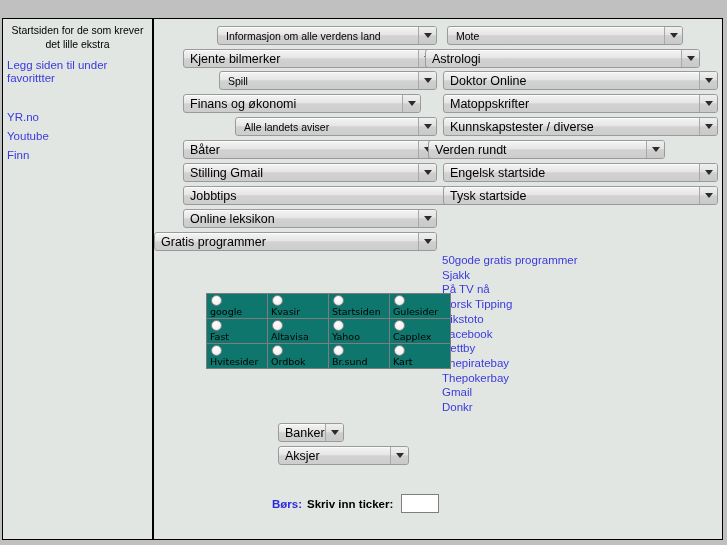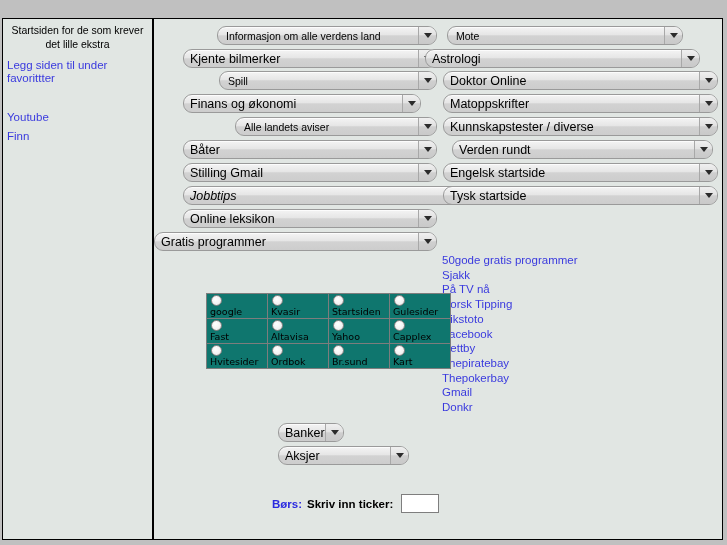--- a/index.html
+++ b/index.html
@@ -67,21 +67,21 @@
   }
 
   
   .sel {
     position: absolute;
     height: 19px;
     box-sizing: border-box;
     display: flex;
     align-items: stretch;
     border: 1px solid #9a9a9a;
-    border-radius: 9px;
+    border-radius: 3px;
     background: linear-gradient(to bottom, #f4f4f4 0%, #e6e6e6 45%, #d2d2d2 52%, #cdcdcd 100%);
     box-shadow: 0 1px 0 rgba(255,255,255,0.75) inset;
     cursor: pointer;
     overflow: hidden;
   }
   .sel .lbl {
     flex: 1 1 auto;
     padding: 0 6px;
     display: flex;
     align-items: center;
@@ -185,20 +185,21 @@
 </style>
 </head>
 <body>
 
 <div id="frame">
 
   <div id="sidebar">
     <div id="sidebar-title">Startsiden for de som krever det lille ekstra</div>
     <a class="side-link" id="fav-link">Legg siden til under favorittter</a>
     <div id="side-links">
+      <a class="side-link">YR.no</a>
       <a class="side-link">Youtube</a>
       <a class="side-link">Finn</a>
     </div>
   </div>
 
   <div id="main">
 
     <div class="sel small" style="left:63px;  top:7px;  width:220px;">
       <span class="lbl">Informasjon om alle verdens land</span>
       <span class="arw">
@@ -234,21 +235,21 @@
       <span class="arw">
           <i></i>
         </span>
     </div>
     <div class="sel" style="left:29px; top:144px; width:254px;">
       <span class="lbl">Stilling Gmail</span>
       <span class="arw">
           <i></i>
         </span>
     </div>
-    <div class="sel" style="left:29px; top:167px; width:302px;font-style:italic;">
+    <div class="sel" style="left:29px; top:167px; width:302px;">
       <span class="lbl">Jobbtips</span>
       <span class="arw">
           <i></i>
         </span>
     </div>
     <div class="sel" style="left:29px; top:190px; width:254px;">
       <span class="lbl">Online leksikon</span>
       <span class="arw">
           <i></i>
         </span>
@@ -283,21 +284,21 @@
       <span class="arw">
           <i></i>
         </span>
     </div>
     <div class="sel" style="left:289px; top:98px; width:275px;">
       <span class="lbl">Kunnskapstester / diverse</span>
       <span class="arw">
           <i></i>
         </span>
     </div>
-    <div class="sel" style="left:298px; top:121px; width:261px;">
+    <div class="sel" style="left:274px; top:121px; width:237px;">
       <span class="lbl">Verden rundt</span>
       <span class="arw">
           <i></i>
         </span>
     </div>
     <div class="sel" style="left:289px; top:144px; width:275px;">
       <span class="lbl">Engelsk startside</span>
       <span class="arw">
           <i></i>
         </span>

